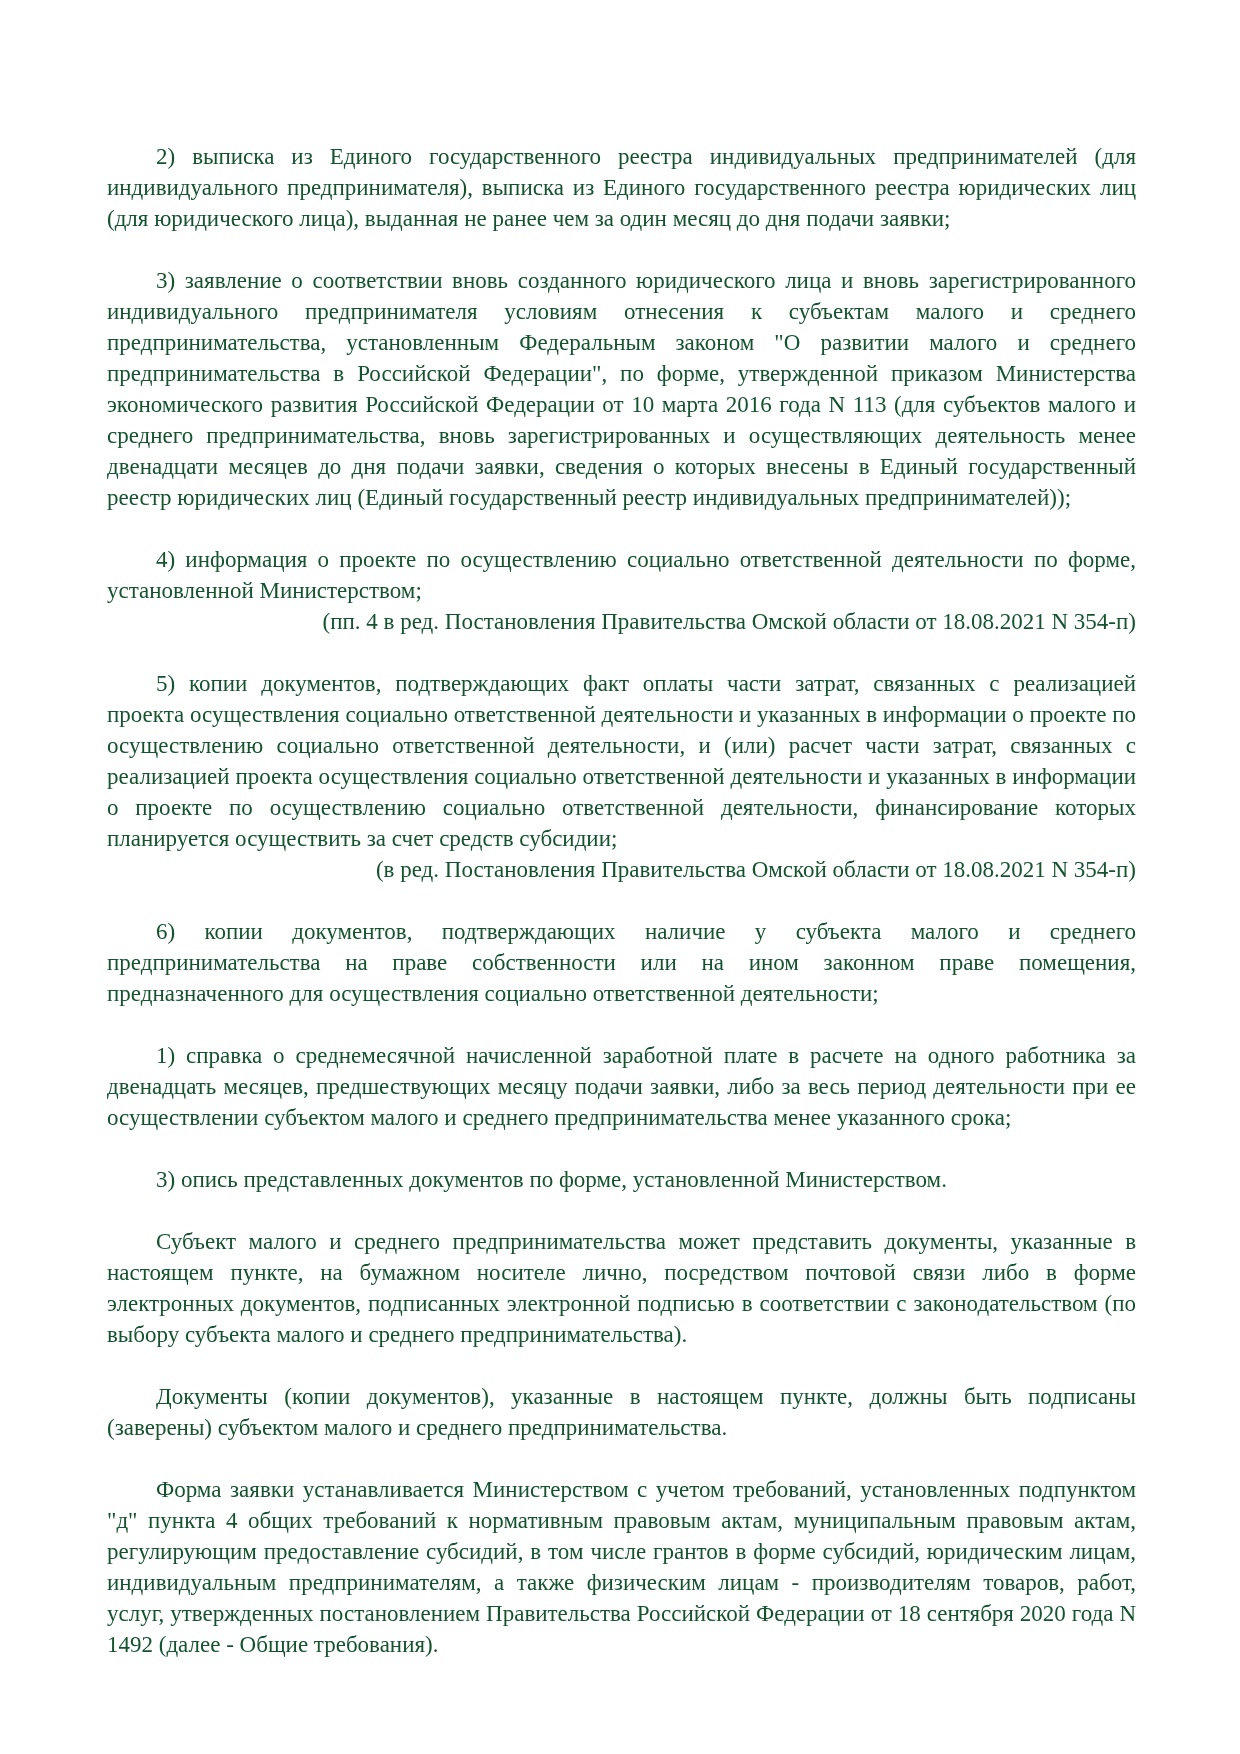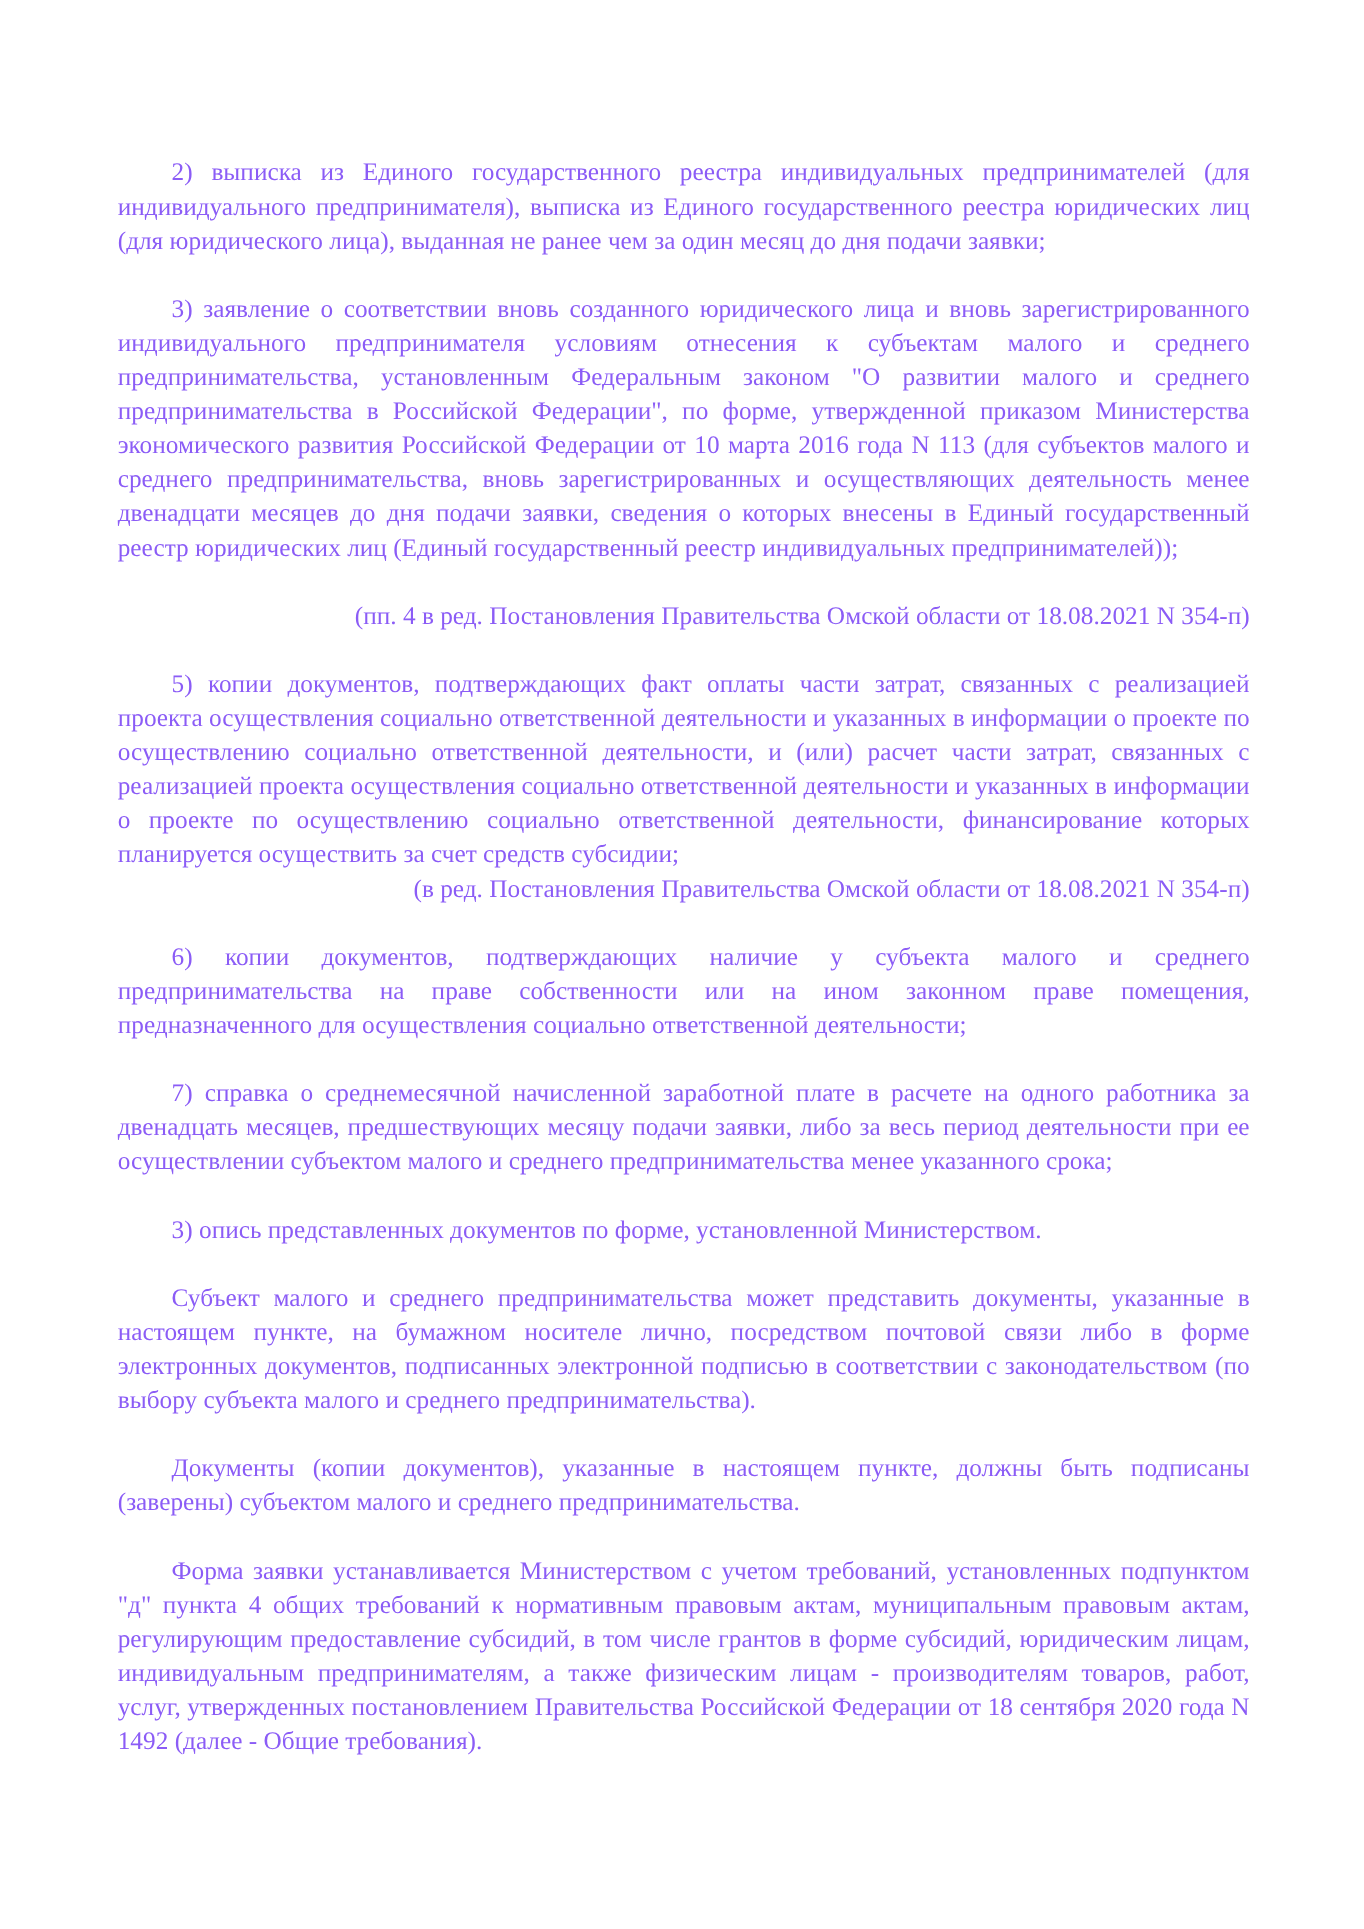--- a/index.html
+++ b/index.html
@@ -11,21 +11,21 @@
     width: 1240px;
     height: 1754px;
     overflow: hidden;
   }
   .page {
     box-sizing: border-box;
     width: 1240px;
     height: 1754px;
     padding: 141px 104px 60px 107px;
     background: #ffffff;
-    color: #8b5cf6;
+    color: #14532d;
     font-family: "Liberation Serif", "DejaVu Serif", serif;
     font-size: 23px;
     line-height: 31px;
   }
   .doc-body p {
     margin: 0 0 31px 0;
     padding: 0;
   }
   .doc-body p.paragraph {
     text-align: justify;
@@ -39,23 +39,24 @@
     text-indent: 0;
   }
 </style>
 </head>
 <body>
 
 <main class="page">
   <div class="doc-body">
       <p class="paragraph">2) выписка из Единого государственного реестра индивидуальных предпринимателей (для индивидуального предпринимателя), выписка из Единого государственного реестра юридических лиц (для юридического лица), выданная не ранее чем за один месяц до дня подачи заявки;</p>
       <p class="paragraph">3) заявление о соответствии вновь созданного юридического лица и вновь зарегистрированного индивидуального предпринимателя условиям отнесения к субъектам малого и среднего предпринимательства, установленным Федеральным законом "О развитии малого и среднего предпринимательства в Российской Федерации", по форме, утвержденной приказом Министерства экономического развития Российской Федерации от 10 марта 2016 года N 113 (для субъектов малого и среднего предпринимательства, вновь зарегистрированных и осуществляющих деятельность менее двенадцати месяцев до дня подачи заявки, сведения о которых внесены в Единый государственный реестр юридических лиц (Единый государственный реестр индивидуальных предпринимателей));</p>
+      <p class="paragraph tight">4) информация о проекте по осуществлению социально ответственной деятельности по форме, установленной Министерством;</p>
       <p class="amendment">(пп. 4 в ред. Постановления Правительства Омской области от 18.08.2021 N 354-п)</p>
       <p class="paragraph tight">5) копии документов, подтверждающих факт оплаты части затрат, связанных с реализацией проекта осуществления социально ответственной деятельности и указанных в информации о проекте по осуществлению социально ответственной деятельности, и (или) расчет части затрат, связанных с реализацией проекта осуществления социально ответственной деятельности и указанных в информации о проекте по осуществлению социально ответственной деятельности, финансирование которых планируется осуществить за счет средств субсидии;</p>
       <p class="amendment">(в ред. Постановления Правительства Омской области от 18.08.2021 N 354-п)</p>
       <p class="paragraph">6) копии документов, подтверждающих наличие у субъекта малого и среднего предпринимательства на праве собственности или на ином законном праве помещения, предназначенного для осуществления социально ответственной деятельности;</p>
-      <p class="paragraph">7) справка о среднемесячной начисленной заработной плате в расчете на одного работника за двенадцать месяцев, предшествующих месяцу подачи заявки, либо за весь период деятельности при ее осуществлении субъектом малого и среднего предпринимательства менее указанного срока;</p>
+      <p class="paragraph">1) справка о среднемесячной начисленной заработной плате в расчете на одного работника за двенадцать месяцев, предшествующих месяцу подачи заявки, либо за весь период деятельности при ее осуществлении субъектом малого и среднего предпринимательства менее указанного срока;</p>
       <p class="paragraph">3) опись представленных документов по форме, установленной Министерством.</p>
       <p class="paragraph">Субъект малого и среднего предпринимательства может представить документы, указанные в настоящем пункте, на бумажном носителе лично, посредством почтовой связи либо в форме электронных документов, подписанных электронной подписью в соответствии с законодательством (по выбору субъекта малого и среднего предпринимательства).</p>
       <p class="paragraph">Документы (копии документов), указанные в настоящем пункте, должны быть подписаны (заверены) субъектом малого и среднего предпринимательства.</p>
       <p class="paragraph">Форма заявки устанавливается Министерством с учетом требований, установленных подпунктом "д" пункта 4 общих требований к нормативным правовым актам, муниципальным правовым актам, регулирующим предоставление субсидий, в том числе грантов в форме субсидий, юридическим лицам, индивидуальным предпринимателям, а также физическим лицам - производителям товаров, работ, услуг, утвержденных постановлением Правительства Российской Федерации от 18 сентября 2020 года N 1492 (далее - Общие требования).</p>
     </div>
 </main>
 
 </body></html>

